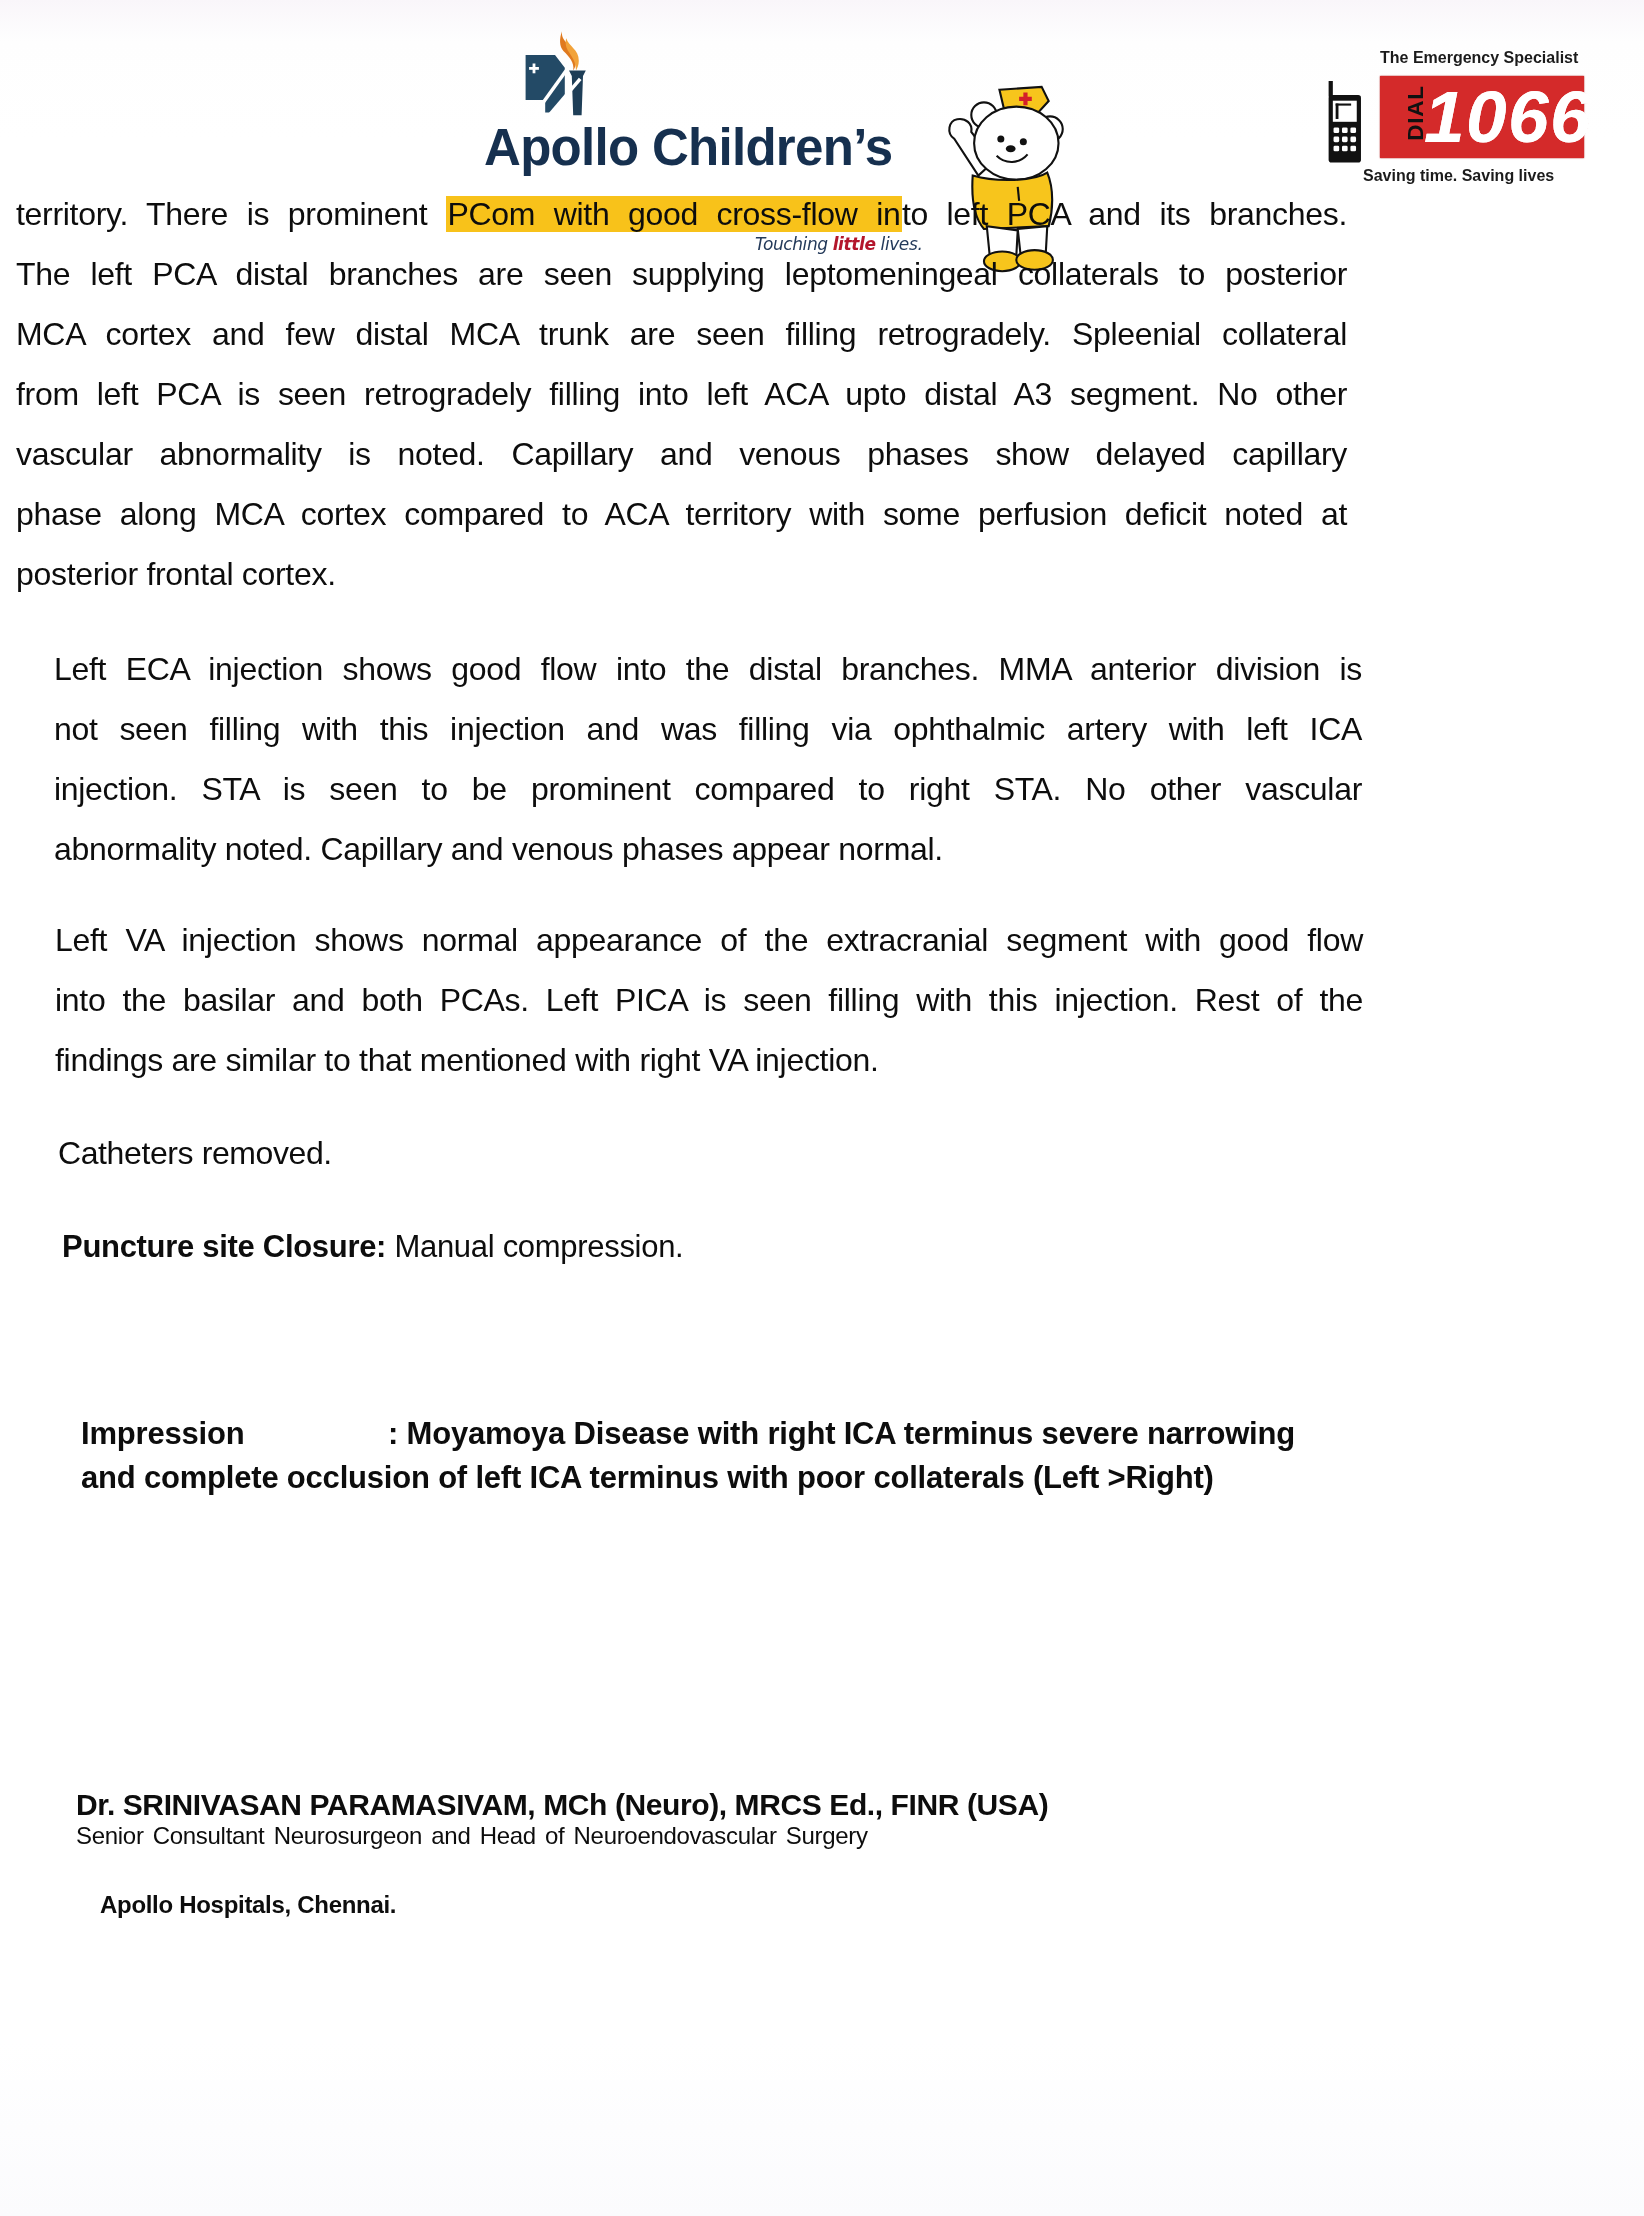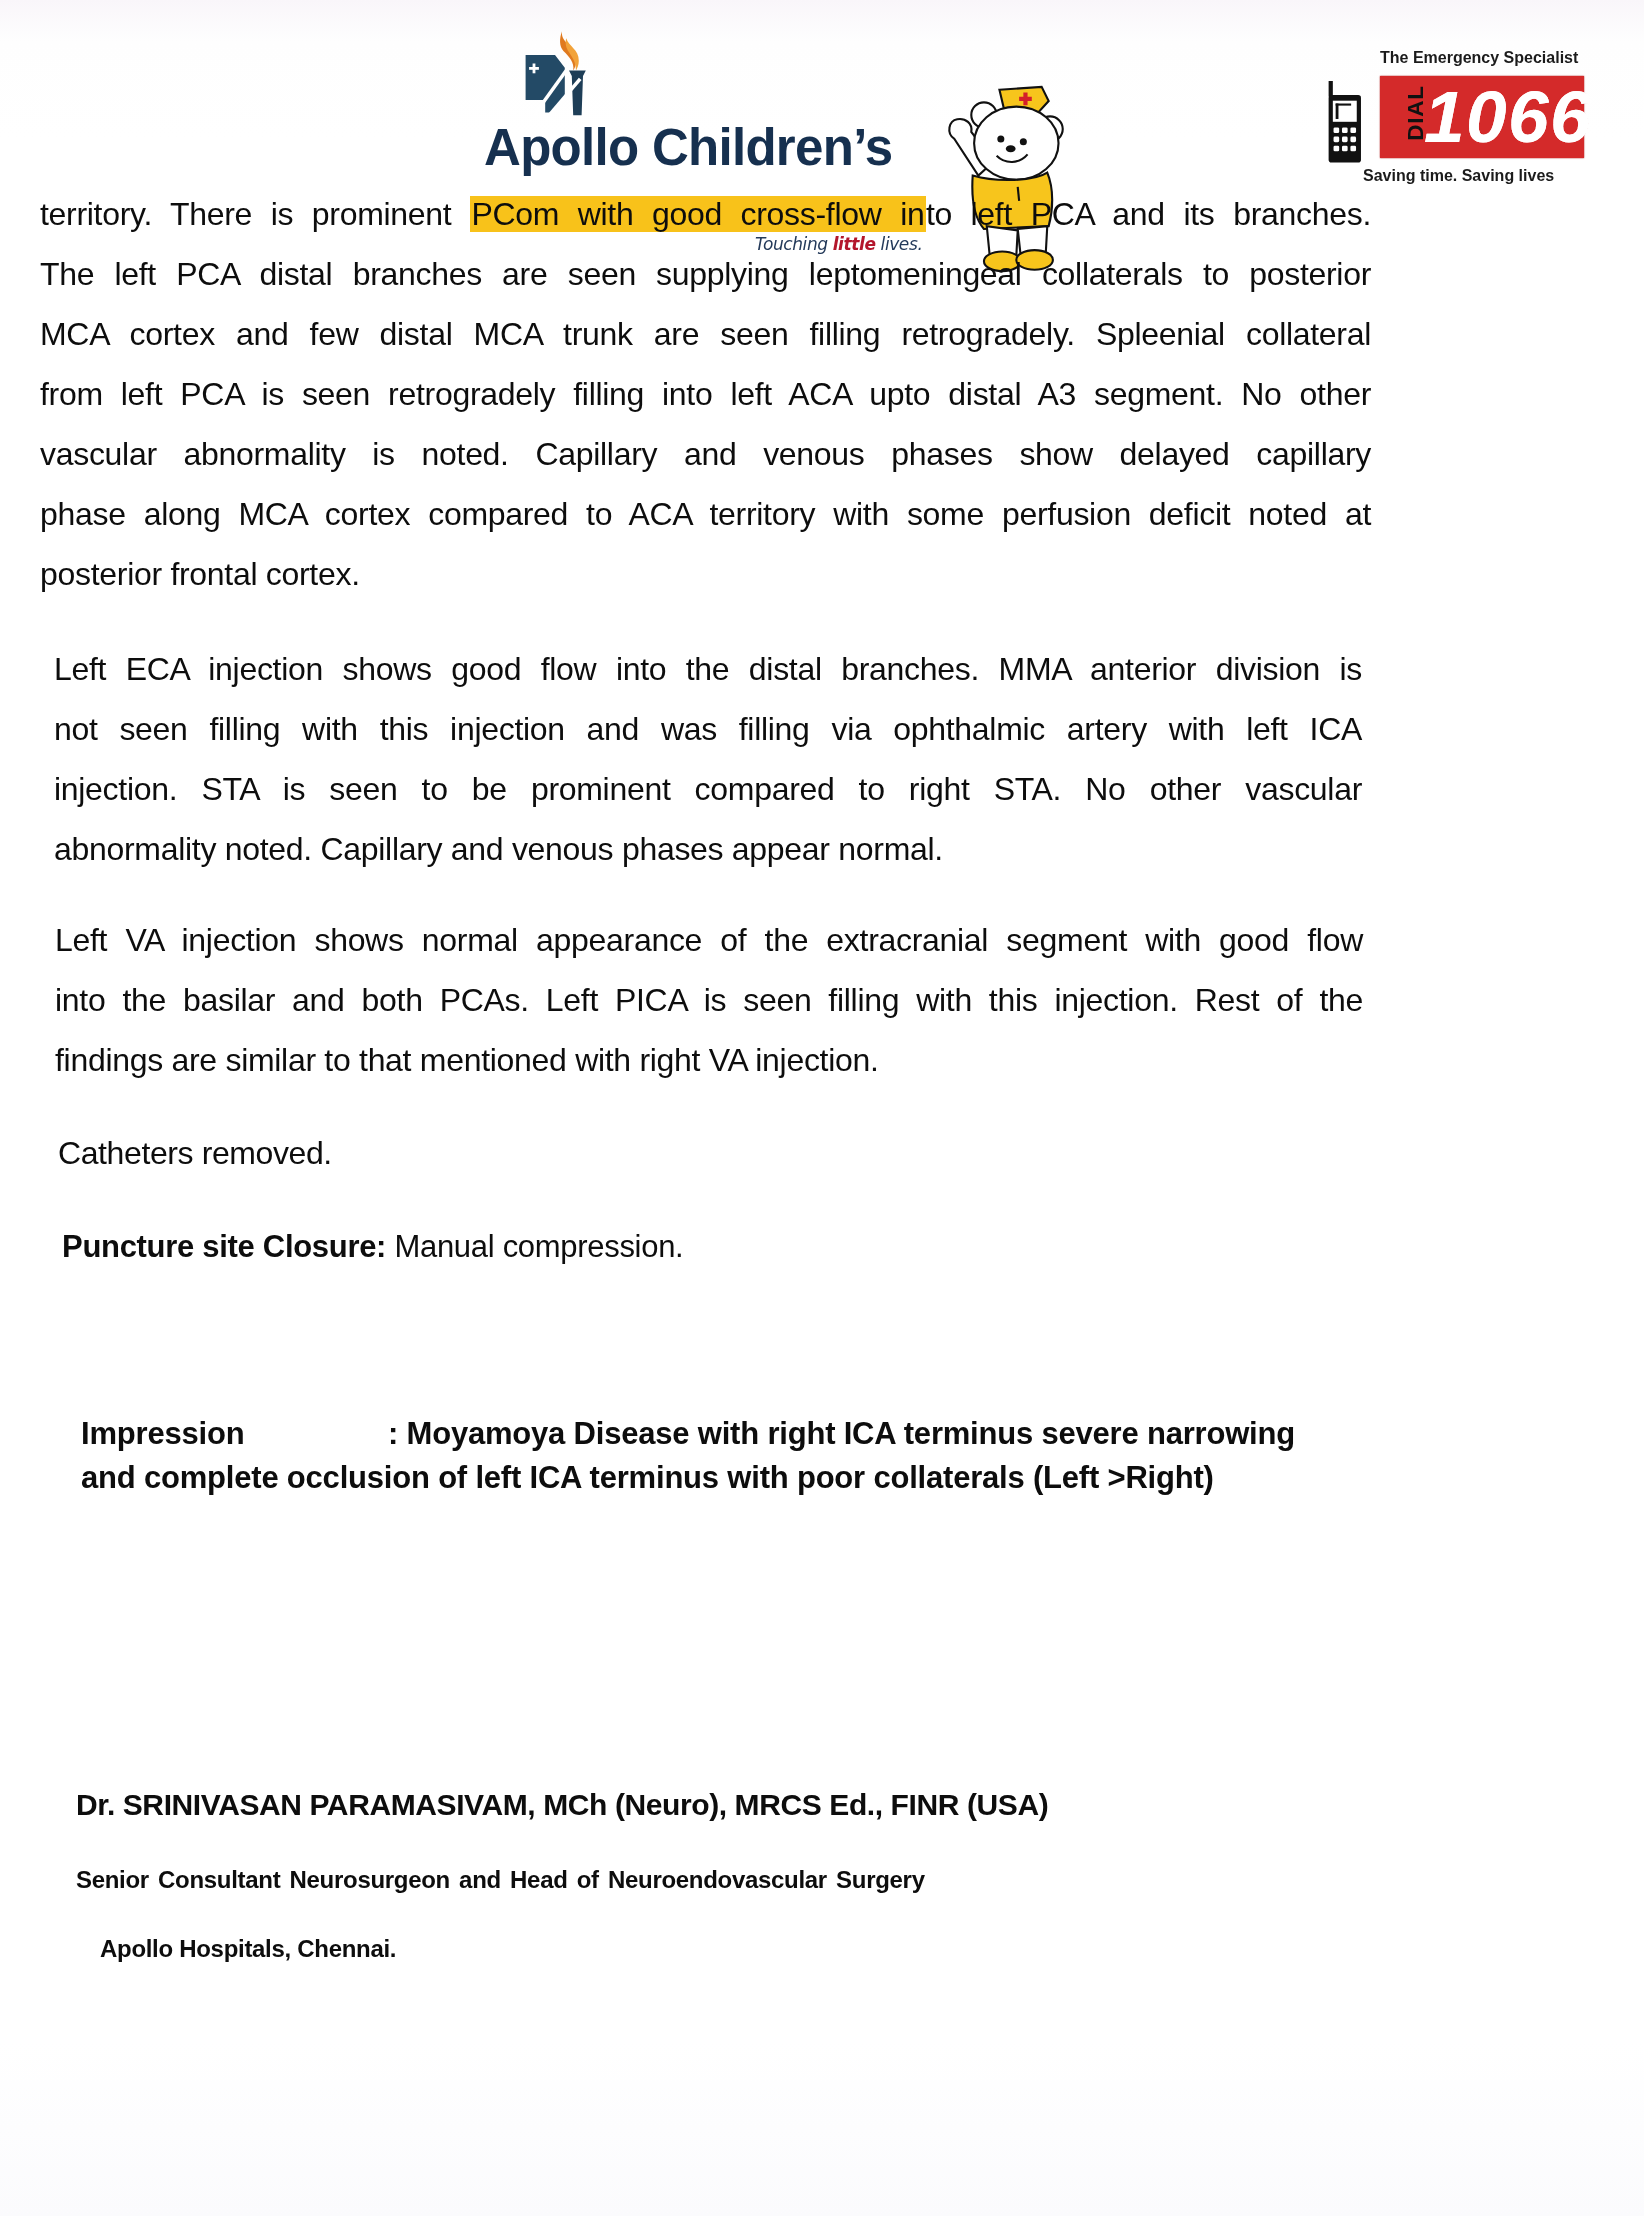--- a/index.html
+++ b/index.html
@@ -130,21 +130,21 @@
       position: absolute;
       left: 0;
       top: 32px;
       width: 37px;
       height: 83px;
     }
 
     
     .para {
       position: absolute;
-      left: 40px;
+      left: 16px;
       width: 1331px;
       font-size: 32px;
       line-height: 60px;
       text-align: justify;
       letter-spacing: -0.3px;
       color: #0d0d0d;
     }
     .para .line {
       display: block;
       white-space: nowrap;
@@ -203,22 +203,21 @@
       left: 76px;
       top: 1788px;
     }
     .signature .name {
       font-weight: 700;
       font-size: 30px;
       letter-spacing: -0.4px;
       white-space: nowrap;
     }
     .signature .title {
-      margin-top: 44px;
-      font-weight: 700;
+      font-weight: 400;
       font-size: 24px;
       letter-spacing: -0.3px;
       white-space: nowrap;
       word-spacing: 2.8px;
     }
     .signature .place {
       margin-top: 41px;
       font-weight: 700;
       font-size: 24px;
       letter-spacing: -0.3px;

